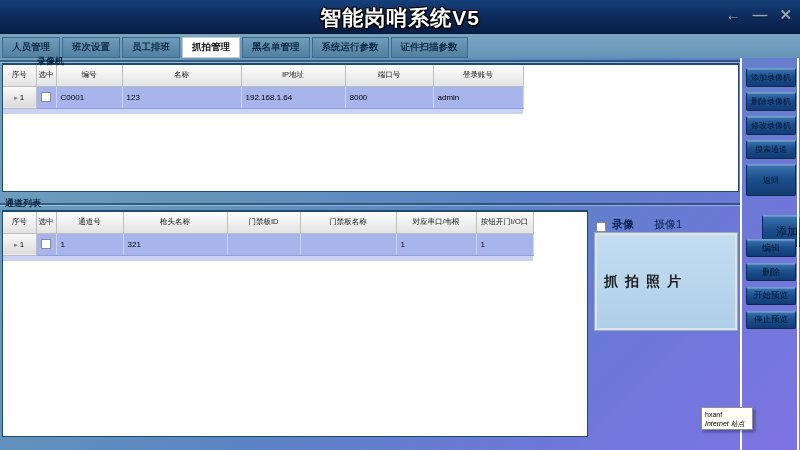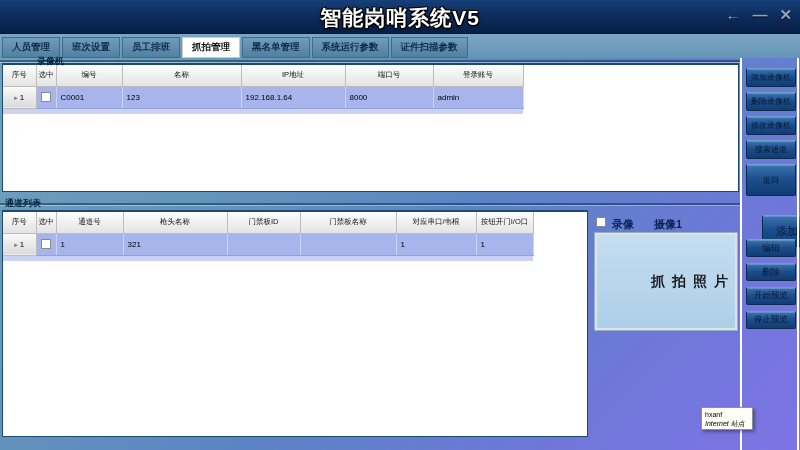--- a/index.html
+++ b/index.html
@@ -50,26 +50,26 @@
   
   .vline { position:absolute; width:2px; background:#fff; top:58px; bottom:0; z-index:1; }
   .btn { position:absolute; left:746px; width:50px;
     background:linear-gradient(180deg,#3c74b2 0%,#1c4f8d 45%,#113c73 100%);
     border:1px solid #0a2a50; border-top-color:#6fa0cc; border-radius:2px;
     color:#07192f; display:flex; align-items:center; justify-content:center;
     font-size:8px; white-space:nowrap; box-shadow:inset 0 1px 0 rgba(255,255,255,.22); cursor:default; }
 
   
   .camera-panel { position:absolute; left:592px; top:210px; width:146px; height:227px; }
-  .cam-row { position:absolute; left:4px; top:7px; display:flex; align-items:flex-start; }
+  .cam-row { position:absolute; left:4px; top:7px; display:flex; align-items:flex-end; }
   .cam-label { color:#082550; font-size:11px; font-weight:bold; margin-left:6px; }
-  .cam-name { position:absolute; left:62px; top:7px; color:#082550; font-size:11px; font-weight:bold; }
+  .cam-name { position:absolute; left:62px; top:7px; color:#082550; font-size:11px; font-weight:normal; }
   .photo { position:absolute; left:3px; top:23px; width:142px; height:97px;
     background:linear-gradient(180deg,#c4ddf1 0%,#aecfe9 100%); border:2px solid #e2e2e2; outline:1px solid #8fb0c8;
-    display:flex; align-items:center; justify-content:flex-end; }
+    display:flex; align-items:center; justify-content:flex-start; }
   .photo-text { font-family:"DejaVu Serif", serif; font-weight:bold; font-size:14px; color:#1b1b1b; letter-spacing:7px; padding-left:7px; }
 
   
   .tooltip { position:absolute; left:701px; top:407px; width:52px; height:23px; z-index:9;
     background:#fffef6; border:1px solid #8f8f8f; box-shadow:2px 2px 3px rgba(0,0,0,.35); padding:2px 3px; }
   .tooltip .l1 { font-size:7px; color:#000; line-height:9px; }
   .tooltip .l2 { font-size:7px; color:#000; font-style:italic; line-height:9px; }
 </style>
 </head>
 <body>

